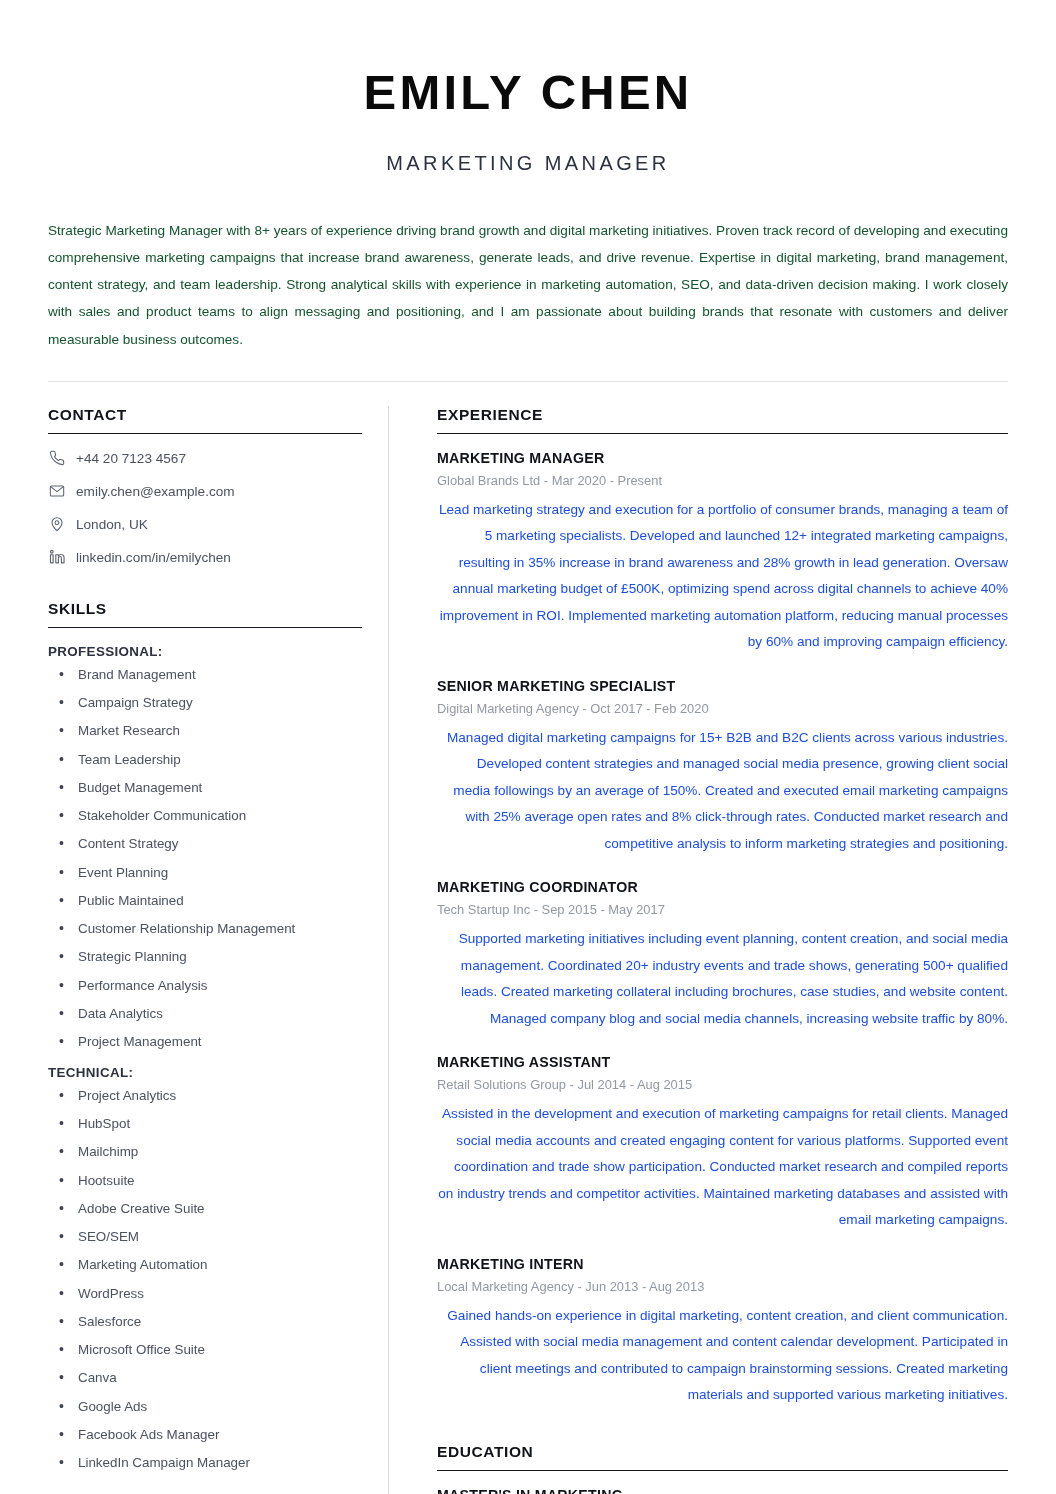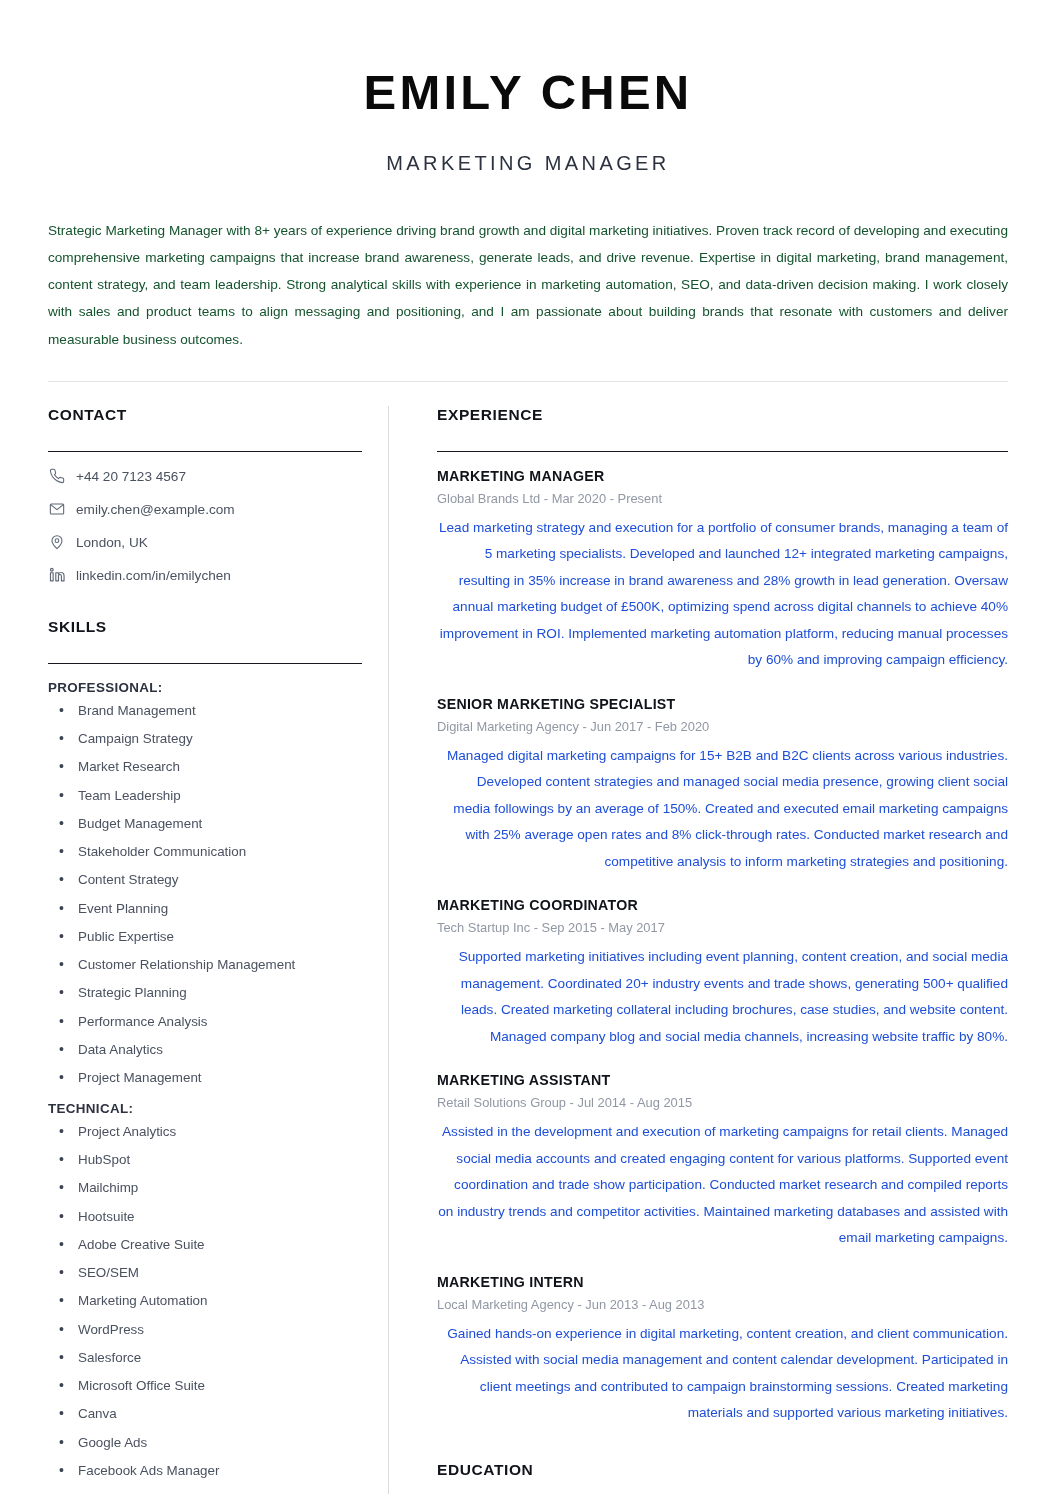--- a/index.html
+++ b/index.html
@@ -80,21 +80,21 @@
     padding-left: 48px;
     box-sizing: border-box;
   }
 
   
   .section-title {
     font-size: 15.5px;
     font-weight: bold;
     letter-spacing: 0.6px;
     color: #10131a;
-    padding-bottom: 27px;
+    padding-bottom: 9px;
     border-bottom: 1.4px solid #15181e;
     margin: 0 0 16px 0;
   }
   .section + .section {
     margin-top: 34px;
   }
 
   
   .contact-list {
     margin: 0;
@@ -261,21 +261,21 @@
           <div class="skill-group-label">PROFESSIONAL:</div>
           <ul class="skill-list">
             <li>Brand Management</li>
             <li>Campaign Strategy</li>
             <li>Market Research</li>
             <li>Team Leadership</li>
             <li>Budget Management</li>
             <li>Stakeholder Communication</li>
             <li>Content Strategy</li>
             <li>Event Planning</li>
-            <li>Public Expertise</li>
+            <li>Public Maintained</li>
             <li>Customer Relationship Management</li>
             <li>Strategic Planning</li>
             <li>Performance Analysis</li>
             <li>Data Analytics</li>
             <li>Project Management</li>
           </ul>
         </div>
 
         <div class="skill-group">
           <div class="skill-group-label">TECHNICAL:</div>
@@ -308,21 +308,21 @@
         <div class="section-title">EXPERIENCE</div>
 
         <div class="job">
           <div class="job-role">MARKETING MANAGER</div>
           <div class="job-meta">Global Brands Ltd - Mar 2020 - Present</div>
           <div class="job-desc">Lead marketing strategy and execution for a portfolio of consumer brands, managing a team of 5 marketing specialists. Developed and launched 12+ integrated marketing campaigns, resulting in 35% increase in brand awareness and 28% growth in lead generation. Oversaw annual marketing budget of £500K, optimizing spend across digital channels to achieve 40% improvement in ROI. Implemented marketing automation platform, reducing manual processes by 60% and improving campaign efficiency.</div>
         </div>
 
         <div class="job">
           <div class="job-role">SENIOR MARKETING SPECIALIST</div>
-          <div class="job-meta">Digital Marketing Agency - Jun 2017 - Feb 2020</div>
+          <div class="job-meta">Digital Marketing Agency - Oct 2017 - Feb 2020</div>
           <div class="job-desc">Managed digital marketing campaigns for 15+ B2B and B2C clients across various industries. Developed content strategies and managed social media presence, growing client social media followings by an average of 150%. Created and executed email marketing campaigns with 25% average open rates and 8% click-through rates. Conducted market research and competitive analysis to inform marketing strategies and positioning.</div>
         </div>
 
         <div class="job">
           <div class="job-role">MARKETING COORDINATOR</div>
           <div class="job-meta">Tech Startup Inc - Sep 2015 - May 2017</div>
           <div class="job-desc">Supported marketing initiatives including event planning, content creation, and social media management. Coordinated 20+ industry events and trade shows, generating 500+ qualified leads. Created marketing collateral including brochures, case studies, and website content. Managed company blog and social media channels, increasing website traffic by 80%.</div>
         </div>
 
         <div class="job">

